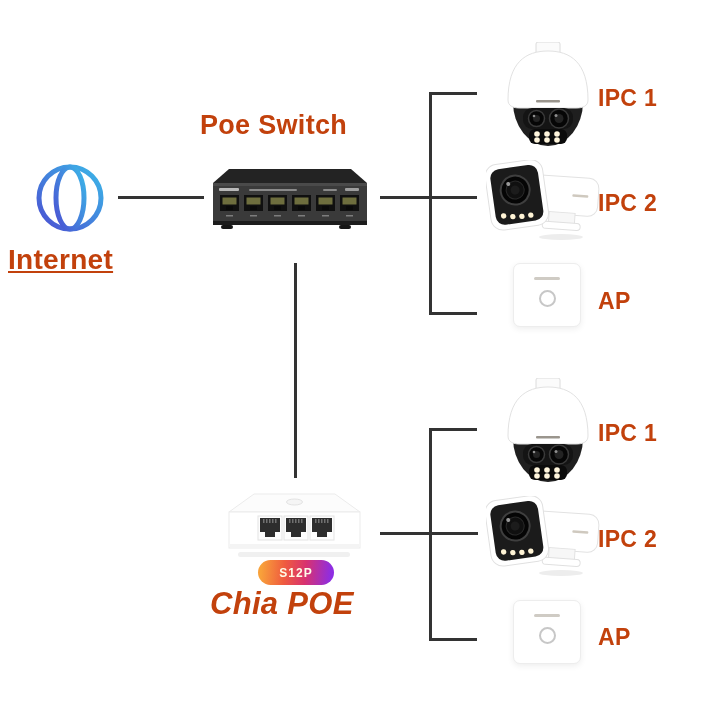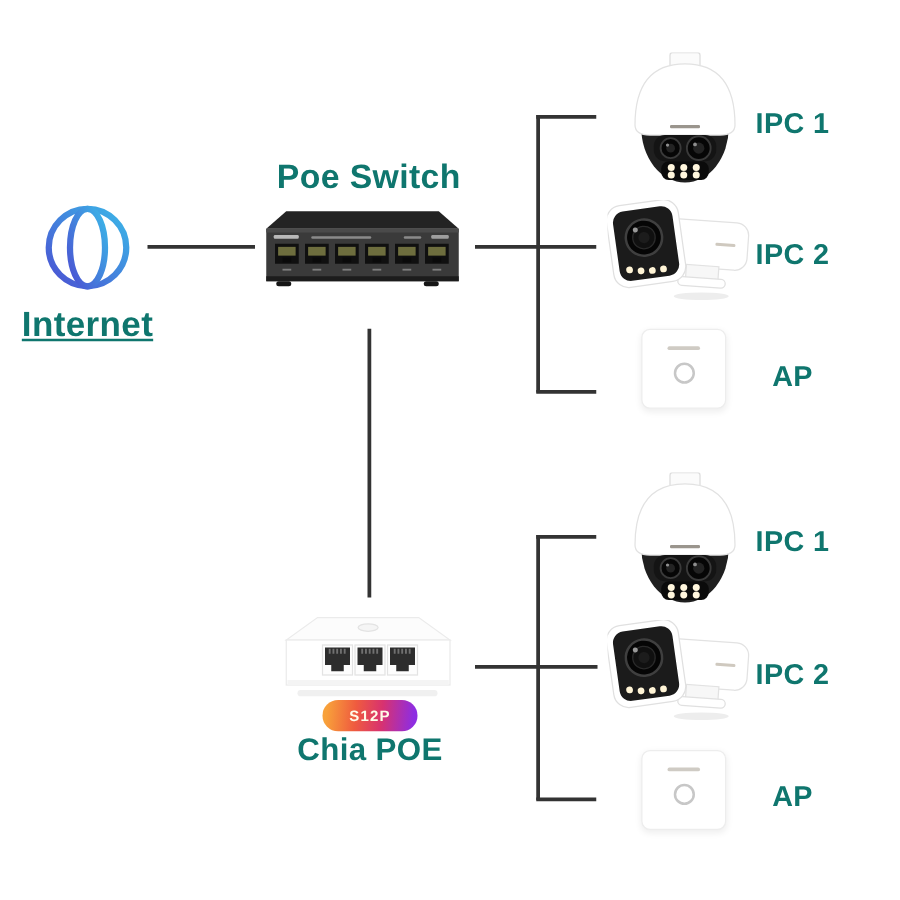--- a/index.html
+++ b/index.html
@@ -5,26 +5,26 @@
   html,body{margin:0;padding:0;background:#fff;}
   #canvas{
     position:relative;width:720px;height:720px;background:#ffffff;
     font-family:"Liberation Sans", sans-serif;overflow:hidden;
   }
   .abs{position:absolute;}
   .line{position:absolute;background:#333333;}
   .h-line{height:2.5px;}
   .v-line{width:2.5px;}
   .label{
-    position:absolute;color:#0f766e;font-weight:700;text-align:center;
+    position:absolute;color:#c2410c;font-weight:700;text-align:left;
     letter-spacing:.3px;white-space:nowrap;
   }
   .device-label{font-size:23px;width:72px;}
   .title{font-size:27px;}
-  .big-title{font-size:25px;}
+  .big-title{font-size:31px;font-style:italic;}
   .internet-label{font-size:28px;text-decoration:underline;}
   
   .ap-box{
     position:absolute;width:66px;height:62px;background:#ffffff;
     border:1px solid #ededed;border-radius:7px;
     box-shadow:0 2px 6px rgba(0,0,0,0.07);
   }
   .ap-logo{width:26px;height:3px;background:#cfcbc4;border-radius:2px;margin:13px auto 0;}
   .ap-ring{width:13px;height:13px;border:2px solid #c7c7c7;border-radius:50%;margin:10px auto 0;}
   
@@ -61,21 +61,21 @@
   <div class="line h-line" style="left:429px;top:92px;width:48px;"></div>
   <div class="line h-line" style="left:429px;top:312px;width:48px;"></div>
 
   <div class="line v-line" style="left:294px;top:263px;height:215px;"></div>
 
   <div class="line h-line" style="left:380px;top:532px;width:98px;"></div>
   <div class="line v-line" style="left:429px;top:428px;height:212px;"></div>
   <div class="line h-line" style="left:429px;top:428px;width:48px;"></div>
   <div class="line h-line" style="left:429px;top:638px;width:48px;"></div>
 
-  <div class="label title" style="left:200px;top:126px;width:190px;">Poe Switch</div>
+  <div class="label title" style="left:200px;top:110px;width:190px;">Poe Switch</div>
 
   <svg class="abs" style="left:205px;top:166px;" width="170" height="70" viewBox="0 0 170 70">
     <polygon points="24,3 146,3 162,17 8,17" fill="#232323"></polygon>
     <rect x="8" y="17" width="154" height="42" fill="#3a3a3a"></rect>
     <rect x="8" y="17" width="154" height="3" fill="#4a4a4a"></rect>
     <rect x="8" y="55" width="154" height="4" fill="#1c1c1c"></rect>
 
     <rect x="14" y="22" width="20" height="3" rx="1" fill="#b9b9b9"></rect>
     <rect x="44" y="23" width="48" height="2" rx="1" fill="#8a8a8a"></rect>
     <rect x="118" y="23" width="14" height="2" rx="1" fill="#8a8a8a"></rect>

